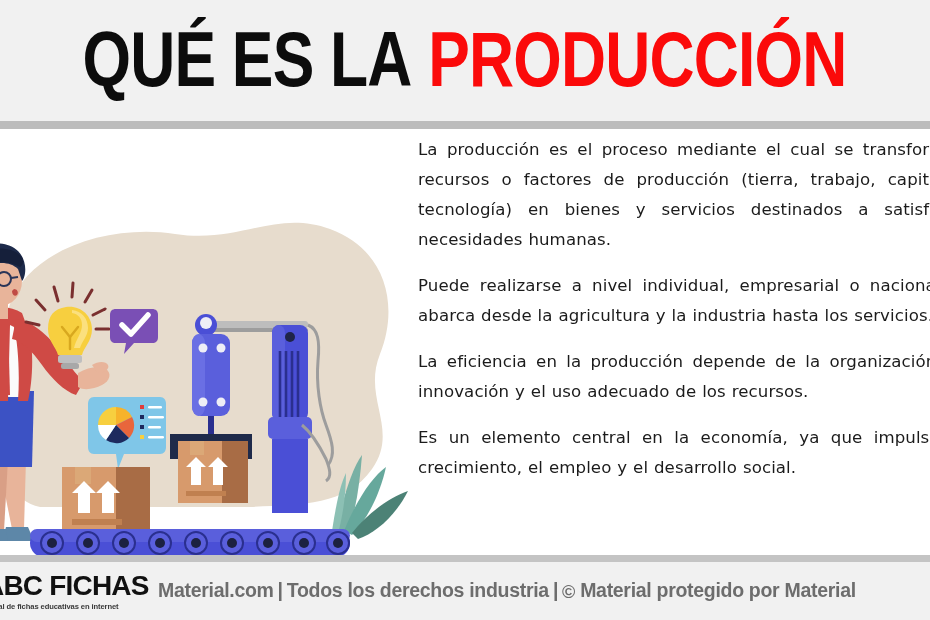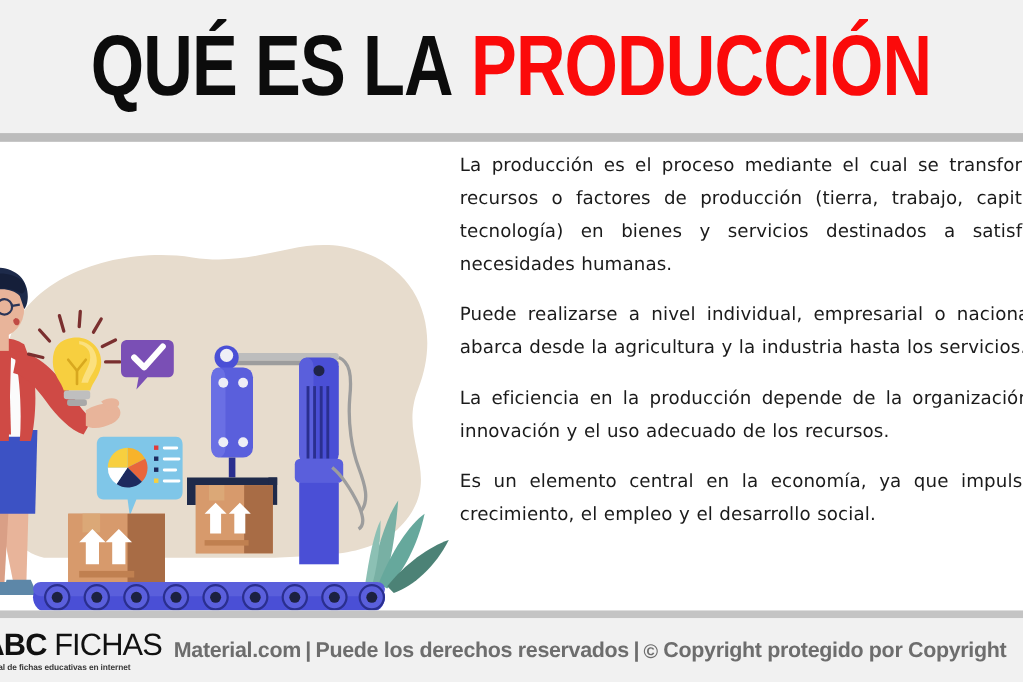--- a/index.html
+++ b/index.html
@@ -86,21 +86,21 @@
     line-height:1;
   }
   .logo-main{
     font-family:"Liberation Sans",sans-serif;
     font-weight:bold;
     font-size:28px;
     color:#111;
     letter-spacing:-0.8px;
     white-space:nowrap;
   }
-  .logo-main .lg-light{font-weight:normal;color:#111;}
+  .logo-main .lg-light{font-weight:bold;color:#111;}
   .logo-tag{
     font-family:"Liberation Sans",sans-serif;
     font-size:7.6px;
     font-weight:bold;
     color:#3a3a3a;
     margin-top:3px;
     white-space:nowrap;
     letter-spacing:-0.1px;
   }
   .foot-text{
@@ -422,16 +422,16 @@
     </div>
 
   </div>
 
   <div class="foot-rule"></div>
   <div class="footer">
     <div class="logo">
       <div class="logo-main"><span>ABC</span><span class="lg-light"> FICHAS</span></div>
       <div class="logo-tag">portal de fichas educativas en internet</div>
     </div>
-    <div class="foot-text"><span>Material.com</span><span class="foot-sep">|</span><span>Puede los derechos reservados</span><span class="foot-sep">|</span><span class="copy-glyph">©</span>&nbsp;<span>Copyright protegido por Copyright</span></div>
+    <div class="foot-text"><span>Material.com</span><span class="foot-sep">|</span><span>Todos los derechos industria</span><span class="foot-sep">|</span><span class="copy-glyph">©</span>&nbsp;<span>Material protegido por Material</span></div>
   </div>
 
 </div>
 
 </body></html>

